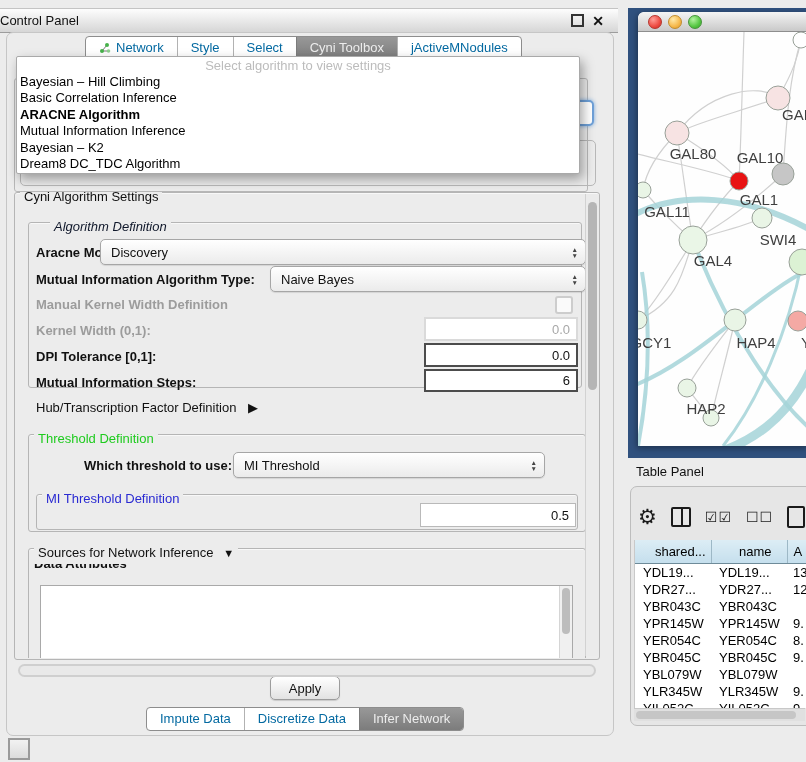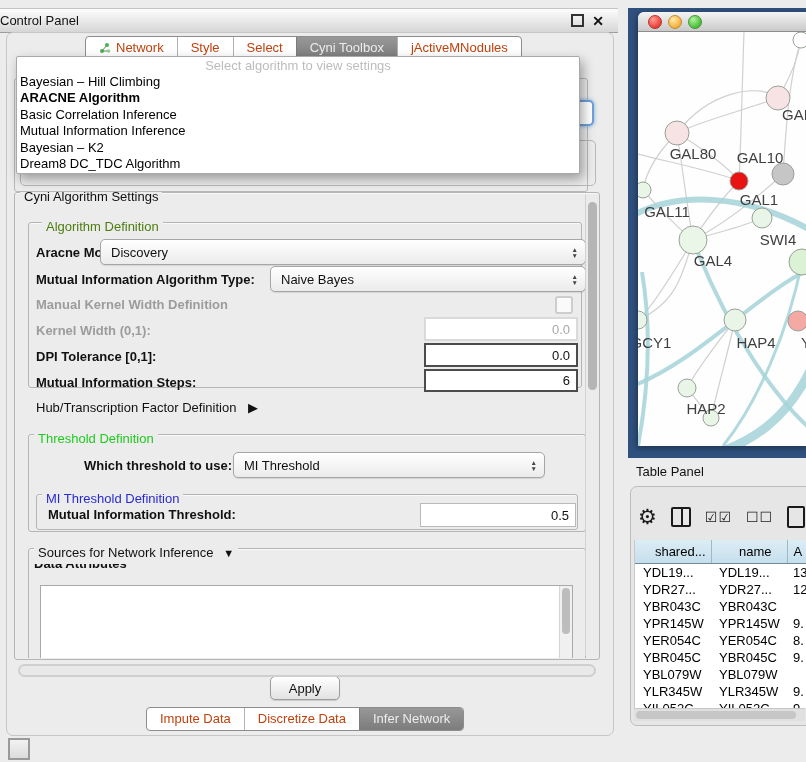--- a/index.html
+++ b/index.html
@@ -17,21 +17,21 @@
   .win-btns{display:flex;align-items:center;gap:8px;padding-right:14px;}
   .float-ico{width:9px;height:9px;border:2px solid #333;display:inline-block;background:transparent;}
   .close-ico{font-size:14px;font-weight:bold;color:#111;line-height:10px;}
 
   .cp-body{left:6px;top:32px;width:606px;height:702px;background:#ececec;
      border:1px solid #c6c6c6;border-radius:7px;}
 
   .segbar{display:flex;height:22px;background:#fff;border:1px solid #8d8d8d;
      border-radius:4px;overflow:hidden;font-size:13px;z-index:5;}
   .seg{display:flex;align-items:center;gap:5px;padding:0 13px;line-height:22px;
-     border-left:1px solid #b2b2b2;color:#c2410c;white-space:nowrap;cursor:default;}
+     border-left:1px solid #b2b2b2;color:#0369a1;white-space:nowrap;cursor:default;}
   .seg:first-child{border-left:none;}
   .seg.sel{background:linear-gradient(#989898,#7c7c7c);color:#ededed;border-left-color:#7c7c7c;}
 
   
   .frag-box{border:1px solid #b8b8b8;border-radius:3px;z-index:10;}
   .frag-combo{background:#fff;border:2px solid #6ea0d8;border-radius:5px;
      box-shadow:0 0 4px #78a9dd;z-index:11;}
 
   
   .dd{left:16px;top:56px;width:562px;height:116px;background:#fff;
@@ -161,32 +161,32 @@
   </div>
 
 <div class="abs frag-box" style="left:14px;top:78px;width:572px;height:112px;"></div>
 <div class="abs frag-box" style="left:20px;top:140px;width:574px;height:44px;border-radius:5px;"></div>
 <div class="abs frag-combo" style="left:546px;top:100px;width:44px;height:22px;"></div>
 
 <div class="abs dd">
   <div class="ph">Select algorithm to view settings</div>
   <div id="dd-items">
       <div class="it">Bayesian – Hill Climbing</div>
+      <div class="it">Basic Correlation Inference</div>
       <div class="it bold">ARACNE Algorithm</div>
-      <div class="it">Basic Correlation Inference</div>
       <div class="it">Mutual Information Inference</div>
       <div class="it">Bayesian – K2</div>
       <div class="it">Dream8 DC_TDC Algorithm</div>
     </div>
 </div>
 
 <div class="abs settings-clip">
 
   <div class="groupbox" style="left:14px;top:30px;width:552px;height:164px;"></div>
-  <div class="chip" style="left:28px;top:23px;color:#4d7c0f;">Algorithm Definition</div>
+  <div class="chip" style="left:36px;top:23px;color:#0f172a;font-style:italic;">Algorithm Definition</div>
 
   <div class="lbl" style="left:22px;top:53px;">Aracne Mode:</div>
   <div class="combo" style="left:86px;top:47px;width:474px;height:24px;">
     <span>Discovery</span>
     <span class="arrows">▲<br>▼</span>
   </div>
 
   <div class="lbl" style="left:22px;top:80px;">Mutual Information Algorithm Type:</div>
   <div class="combo" style="left:256px;top:74px;width:304px;height:24px;">
     <span>Naive Bayes</span>
@@ -220,21 +220,20 @@
   <div class="chip" style="left:20px;top:235px;color:#1ecb1e;">Threshold Definition</div>
 
   <div class="lbl" style="left:70px;top:266px;">Which threshold to use:</div>
   <div class="combo" style="left:219px;top:260px;width:300px;height:24px;">
     <span>MI Threshold</span>
     <span class="arrows">▲<br>▼</span>
   </div>
 
   <div class="groupbox" style="left:22px;top:302px;width:540px;height:34px;"></div>
   <div class="chip" style="left:28px;top:295px;color:#2a2ad2;">MI Threshold Definition</div>
-  <div class="lbl" style="left:34px;top:315px;">Mutual Information Threshold:</div>
   <div class="tfield" style="left:406px;top:311px;width:142px;height:22px;">
     <span>0.5</span>
   </div>
 
   <div class="groupbox" style="left:14px;top:356px;width:556px;height:130px;"></div>
   <div class="chip" style="left:20px;top:349px;color:#111;">
     <span>Sources for Network Inference</span>
     <span class="tri" style="margin-left:6px;font-size:11px;">▼</span>
   </div>
   <div class="lbl" style="left:20px;top:364px;">Data Attributes</div>

